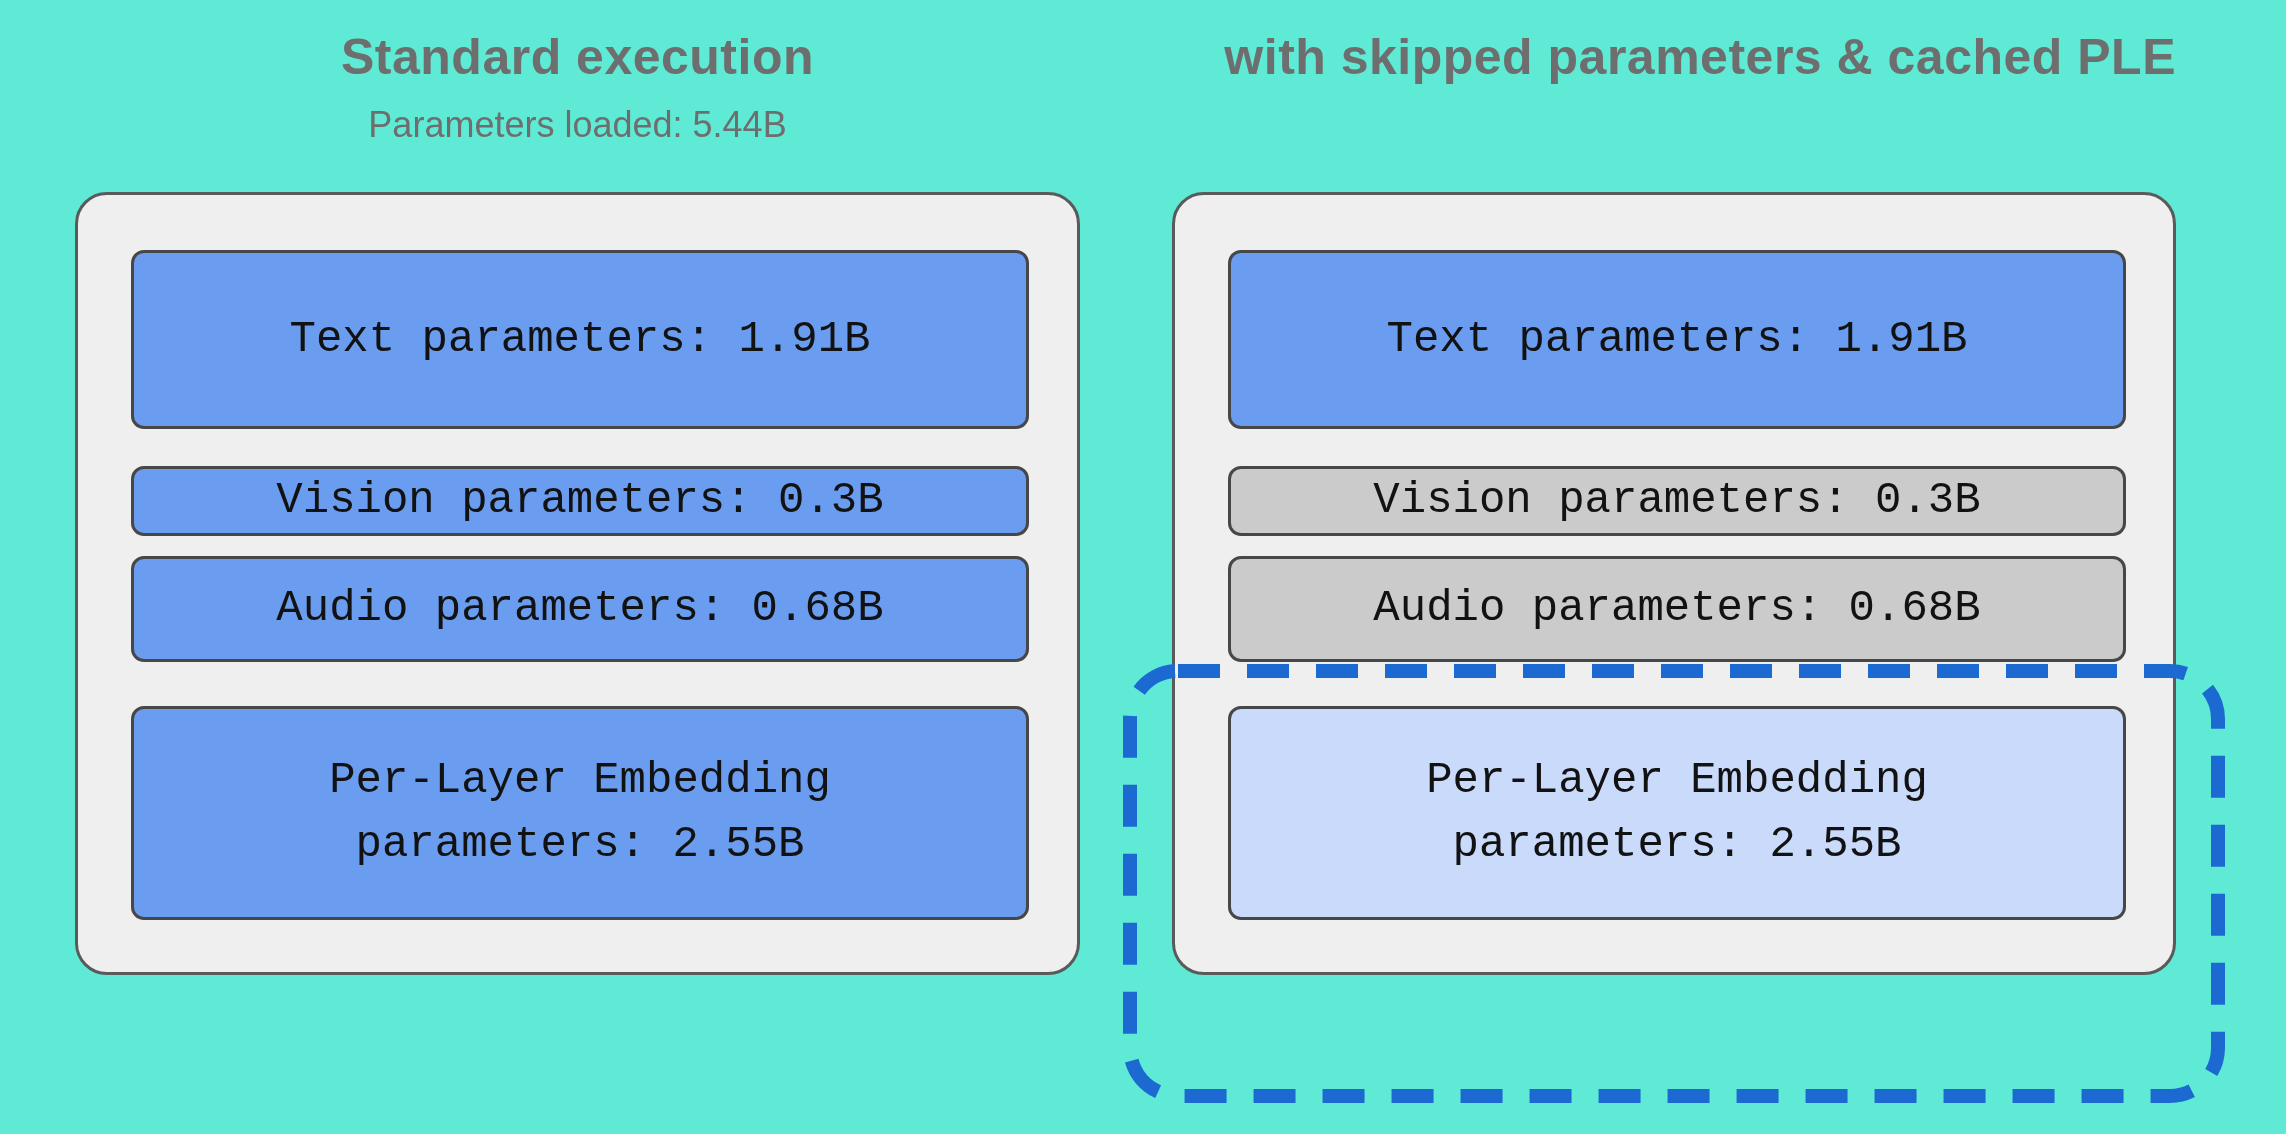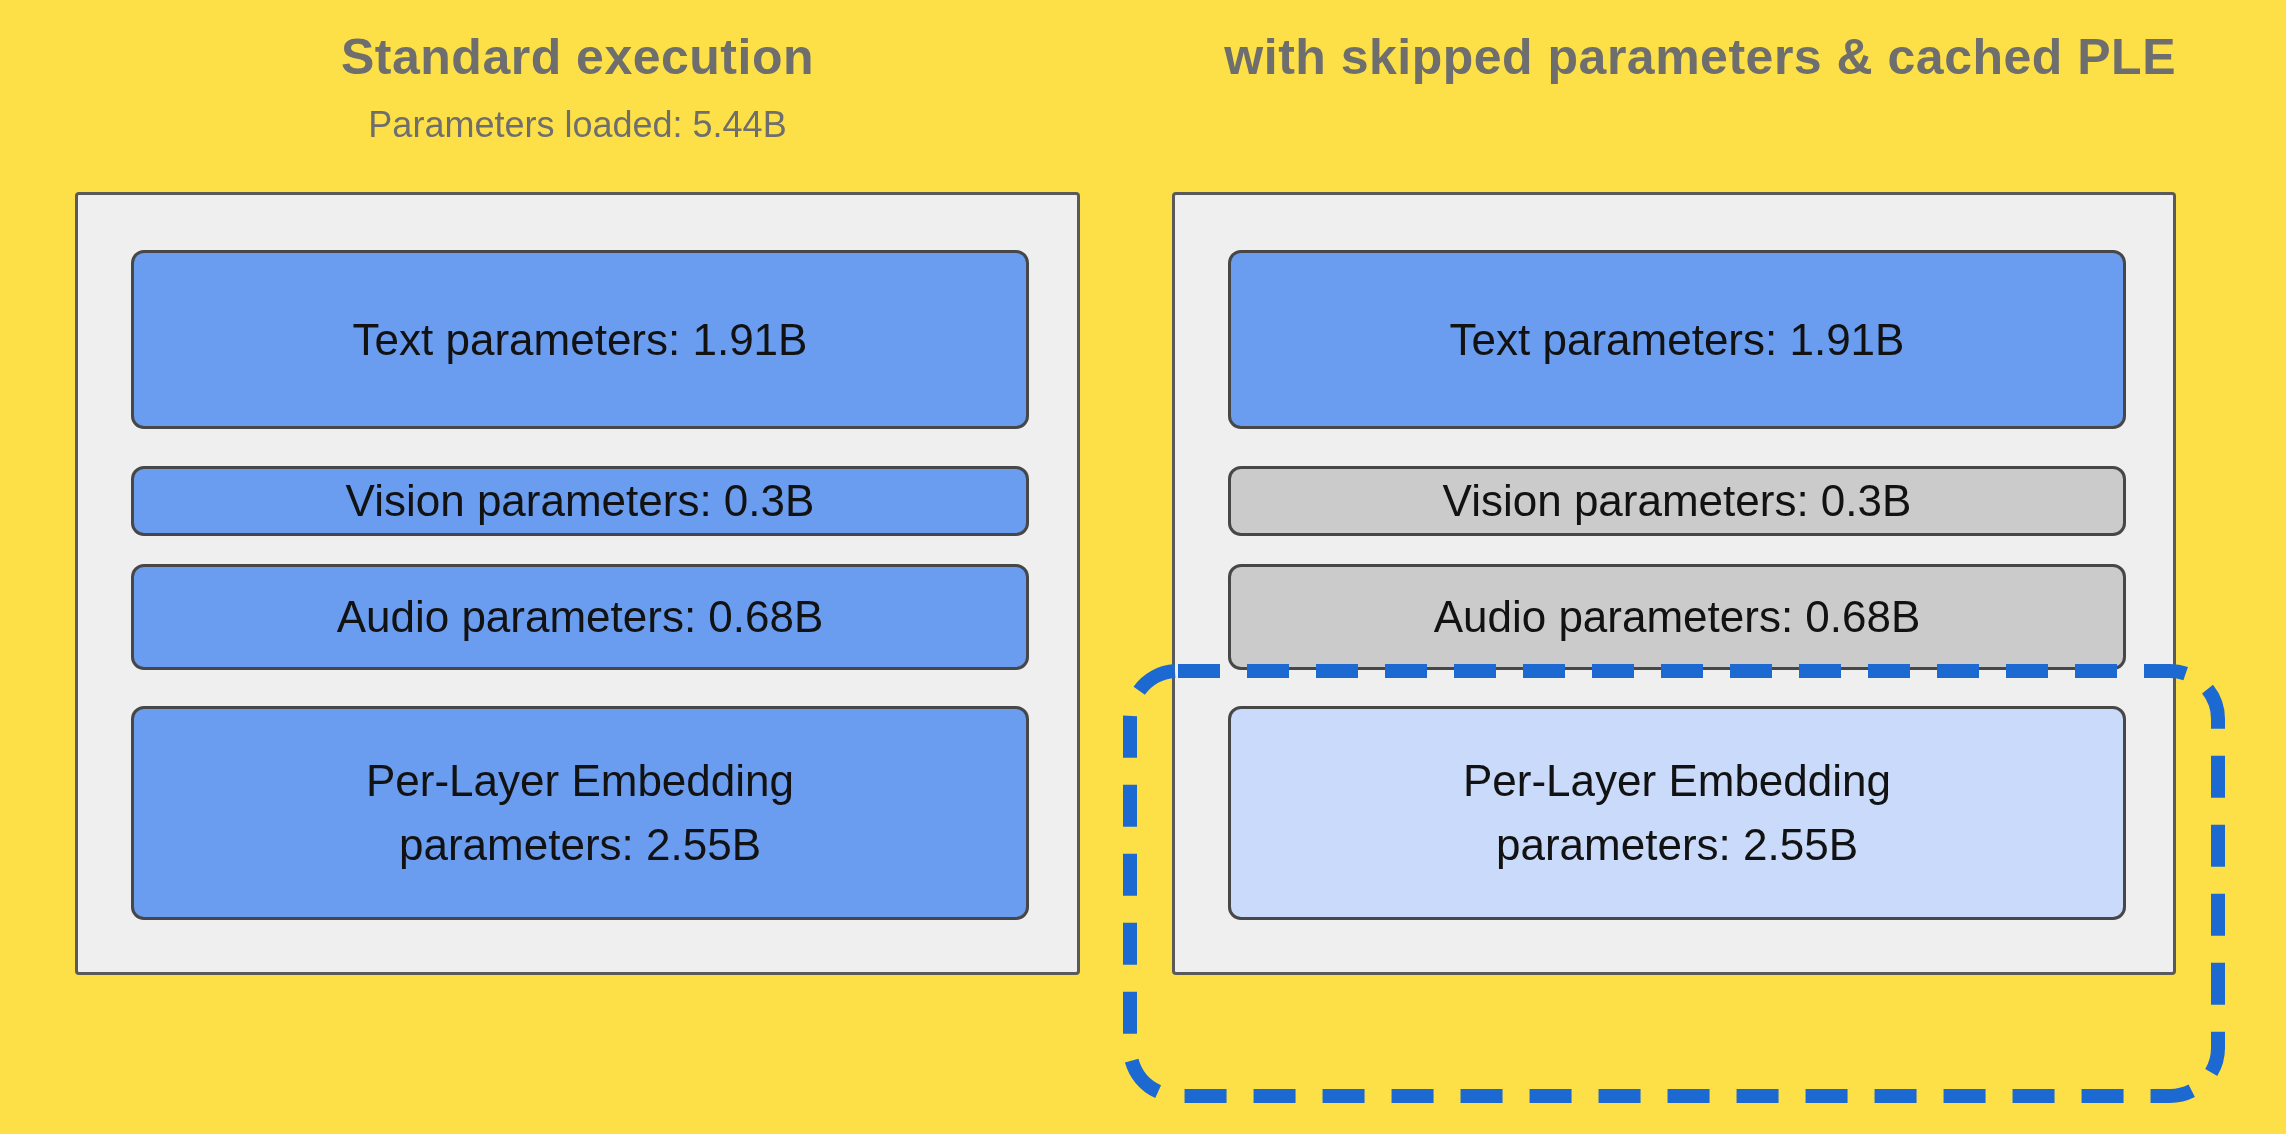--- a/index.html
+++ b/index.html
@@ -5,21 +5,21 @@
   html, body {
     margin: 0;
     padding: 0;
     background: #ffffff;
     font-family: "Liberation Sans", sans-serif;
   }
   .canvas {
     position: relative;
     width: 2286px;
     height: 1134px;
-    background: #fde047;
+    background: #5eead4;
     overflow: hidden;
   }
   .abs { position: absolute; }
 
   .panel-title {
     font-size: 50px;
     font-weight: 700;
     color: #6e6e6e;
     text-align: center;
     letter-spacing: 0.5px;
@@ -32,22 +32,23 @@
     white-space: nowrap;
   }
   .panel-subtitle .bold-val { font-weight: 700; }
 
   .container-box {
     position: absolute;
     top: 192px;
     height: 783px;
     background: #efefef;
     border: 3px solid #5a5a5a;
-    border-radius: 4px;
+    border-radius: 32px;
     box-sizing: border-box;
+    font-family: Liberation Mono, monospace;
   }
 
   .pbox {
     position: absolute;
     left: 53px;
     width: 898px;
     border: 3px solid #474747;
     border-radius: 13px;
     box-sizing: border-box;
     display: flex;
@@ -58,21 +59,21 @@
     font-size: 44px;
     line-height: 1.45;
     color: #121212;
   }
   .fill-blue      { background: #6a9df0; }
   .fill-gray      { background: #cbcbcb; }
   .fill-lightblue { background: #c9dafb; }
 
   .pbox-text   { top: 55px;  height: 179px; }
   .pbox-vision { top: 271px; height: 70px;  }
-  .pbox-audio  { top: 361px; height: 106px; margin-top: 8px; }
+  .pbox-audio  { top: 361px; height: 106px; }
   .pbox-ple    { top: 511px; height: 214px; align-items: center; }
 
   .dashed-outline-svg {
     position: absolute;
     left: 1122px;
     top: 663px;
     width: 1104px;
     height: 441px;
     z-index: 5;
     pointer-events: none;

